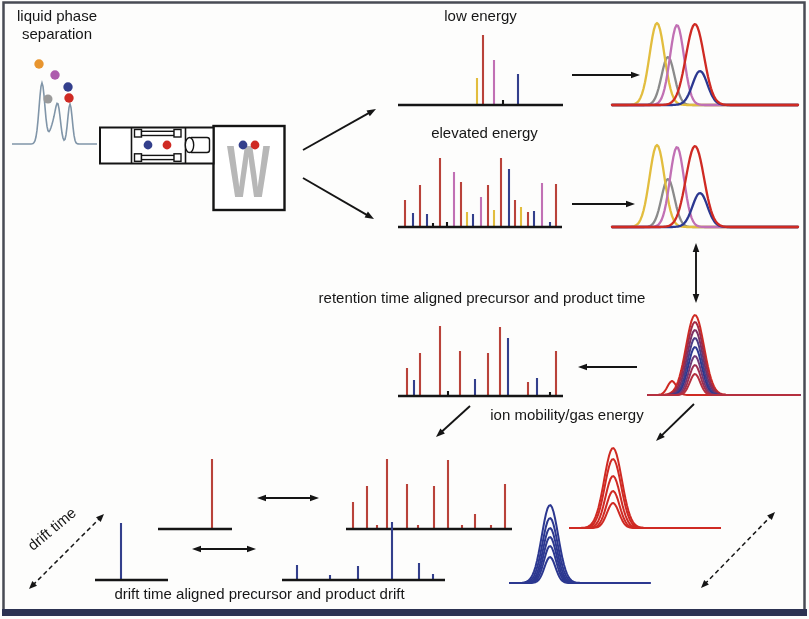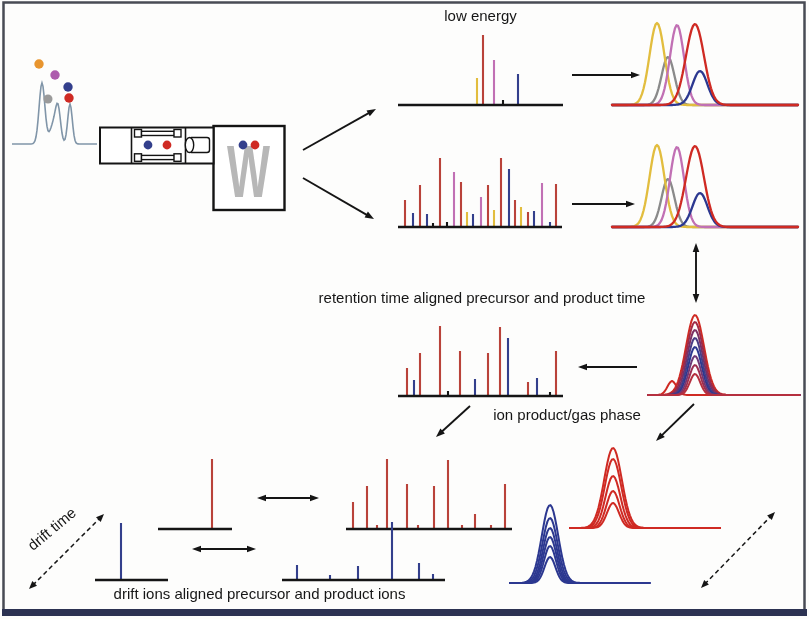--- a/index.html
+++ b/index.html
@@ -235,18 +235,20 @@
           <polygon points="775.0,512.0 771.8,520.0 767.1,515.4" fill="#151515"></polygon>
           <polygon points="701.0,588.0 704.2,580.0 708.9,584.6" fill="#151515"></polygon>
         </g>
       </g>
     <g id="layer-frame">
         <rect x="3.5" y="2.5" width="801" height="612" fill="none" stroke="#484b54" stroke-width="2.5"></rect>
         <rect x="2" y="609" width="805" height="7" fill="#2c3252"></rect>
       </g>
   </svg>
 
+  <div class="label" id="lbl-liquid">liquid phase separation</div>
   <div class="label" id="lbl-low">low energy</div>
+  <div class="label" id="lbl-elev">elevated energy</div>
   <div class="label" id="lbl-ret">retention time aligned precursor and product time</div>
-  <div class="label" id="lbl-ion1">ion product/gas phase</div>
+  <div class="label" id="lbl-ion1">ion mobility/gas energy</div>
   <div class="label" id="lbl-drift-axis">drift time</div>
-  <div class="label" id="lbl-drift-aligned">drift ions aligned precursor and product ions</div>
+  <div class="label" id="lbl-drift-aligned">drift time aligned precursor and product drift</div>
 </div>
 
 </body></html>

